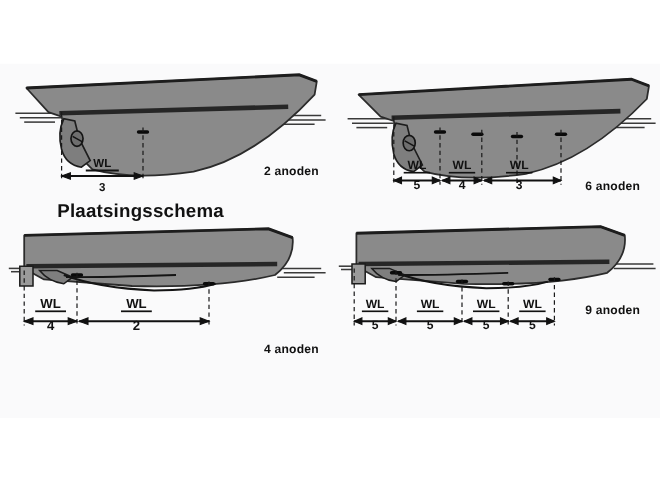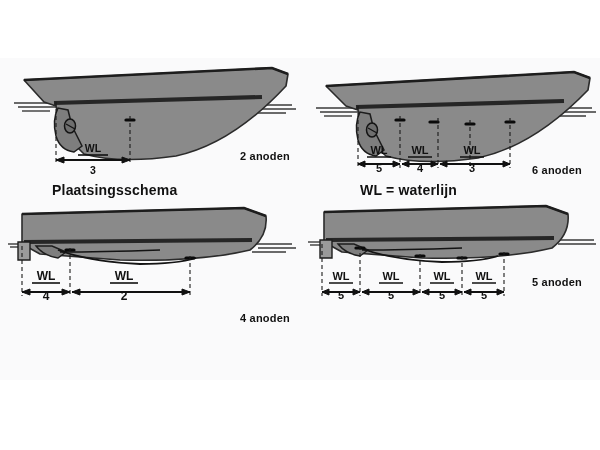--- a/index.html
+++ b/index.html
@@ -40,21 +40,21 @@
     position: absolute;
     font-weight: bold;
     color: #111111;
     white-space: nowrap;
     letter-spacing: 0.2px;
   }
   .count-lbl {
     font-size: 11px;
   }
   .cap-lbl {
-    font-size: 14px;
+    font-size: 17px;
   }
   .dim-text {
     font-family: "Liberation Sans", sans-serif;
     font-weight: bold;
     fill: #111111;
   }
   .wl-num { font-size: 10.5px; }
   .wl-den { font-size: 10.5px; }
 </style>
 </head>
@@ -171,21 +171,20 @@
       <g stroke="#111111" fill="#111111">
         <line x1="140" y1="106" x2="210" y2="106" stroke-width="1.8"></line>
         <path d="M 140,106 L 147,103 L 147,109 Z"></path>
         <path d="M 210,106 L 203,103 L 203,109 Z"></path>
       </g>
       <text class="dim-text" x="172" y="96" text-anchor="middle" font-size="11">WL</text>
       <line x1="160" y1="99" x2="184" y2="99" stroke="#111111" stroke-width="1.5"></line>
       <text class="dim-text" x="172" y="114" text-anchor="middle" font-size="11">3</text>
     </svg>
     <div class="lbl count-lbl" style="left:232px; top:106px;">6 anoden</div>
-    <div class="lbl cap-lbl" style="left:60px; top:124px;">WL = waterlijn</div>
   </div>
 
   <div class="panel" style="left:0px; top:200px;">
     <svg width="300" height="140" viewBox="0 0 300 140">
       <g stroke="#3a3a3a" stroke-width="1.4" fill="none">
         <line x1="8" y1="44" x2="32" y2="44"></line>
         <line x1="10" y1="47" x2="34" y2="47"></line>
       </g>
       <g stroke="#3a3a3a" stroke-width="1.4" fill="none">
         <line x1="254" y1="44" x2="292" y2="44"></line>
@@ -302,16 +301,16 @@
 
       <g stroke="#111111" fill="#111111">
         <line x1="164" y1="92" x2="204" y2="92" stroke-width="1.8"></line>
         <path d="M 164,92 L 171,89 L 171,95 Z"></path>
         <path d="M 204,92 L 197,89 L 197,95 Z"></path>
       </g>
       <text class="dim-text" x="184" y="80" text-anchor="middle" font-size="11">WL</text>
       <line x1="172" y1="83" x2="196" y2="83" stroke="#111111" stroke-width="1.5"></line>
       <text class="dim-text" x="184" y="99" text-anchor="middle" font-size="11">5</text>
     </svg>
-    <div class="lbl count-lbl" style="left:232px; top:76px;">5 anoden</div>
+    <div class="lbl count-lbl" style="left:232px; top:76px;">9 anoden</div>
   </div>
 
 </div>
 
 </body></html>

